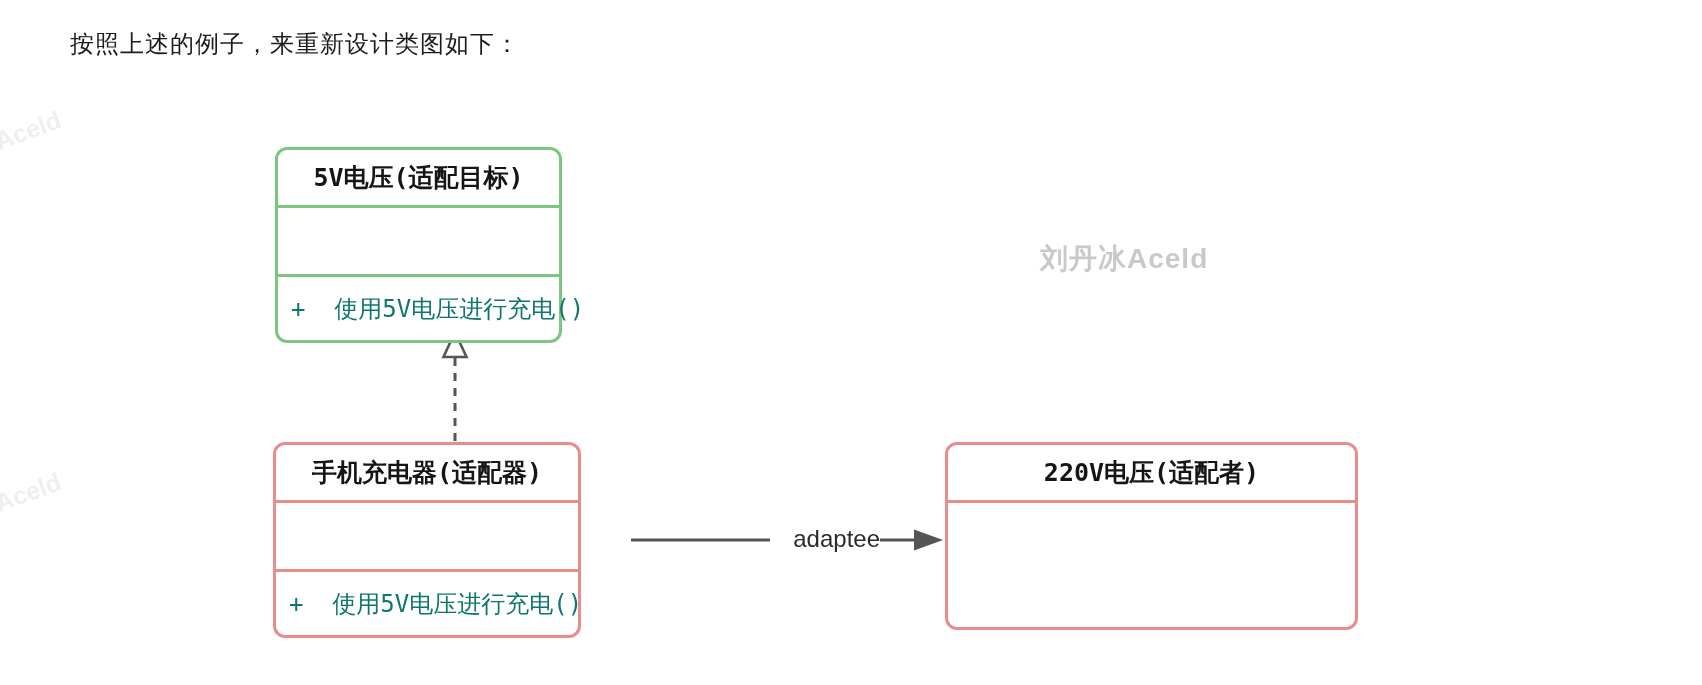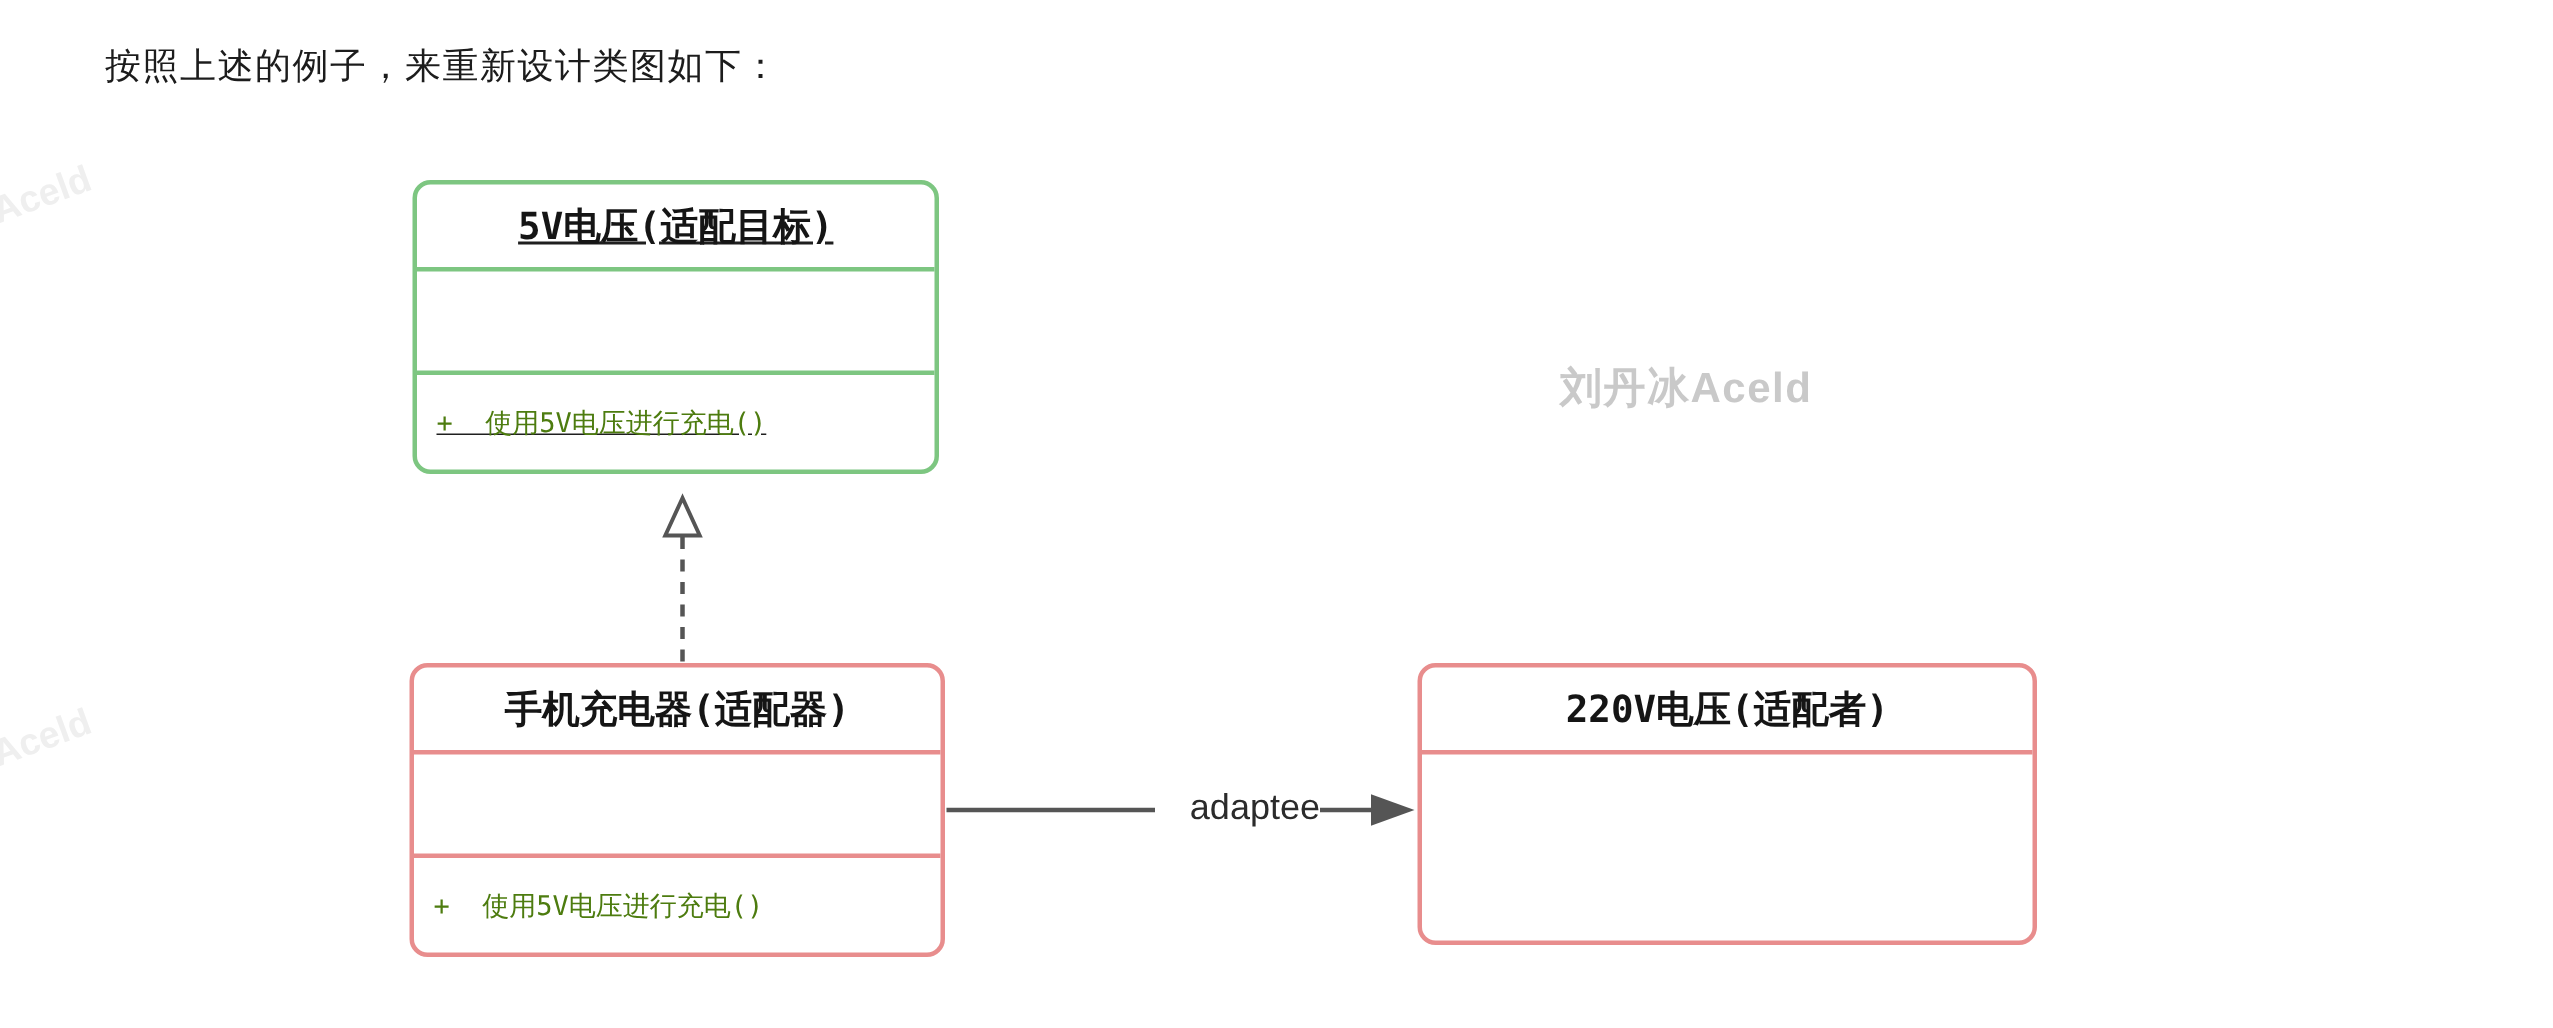--- a/index.html
+++ b/index.html
@@ -40,22 +40,22 @@
   }
   .class-attrs{
     flex:0 0 66px;
     border-top:3px solid;
   }
   .class-methods{
     flex:1 1 auto;
     border-top:3px solid;
     display:flex;align-items:center;
     padding-left:13px;
-    font-size:18px;
-    color:#4d7c0f;
+    font-size:24px;
+    color:#0f766e;
     white-space:pre;
   }
   .green .class-attrs,.green .class-methods{border-top-color:var(--target-border,#7dc681);}
   .pink .class-attrs,.pink .class-methods{border-top-color:var(--adapter-border,#e88d8d);}
 
   
   svg.overlay{
     position:absolute;left:0;top:0;
     pointer-events:none;
   }
@@ -109,27 +109,27 @@
     <line class="connector-line dashed" x1="455" y1="441" x2="455" y2="358"></line>
     <polygon class="arrowhead-hollow" points="455,332 443.5,357 466.5,357"></polygon>
 
     <line class="connector-line" x1="631" y1="540" x2="770" y2="540"></line>
     <line class="connector-line" x1="878" y1="540" x2="916" y2="540"></line>
     <polygon class="arrowhead-filled" points="943,540 914,529.5 914,550.5"></polygon>
   </svg>
 
   <span class="connector-label">adaptee</span>
 
-  <div class="class-box green" style="left:275px;top:120px;width:351px;height:196px;text-decoration:underline;">
+  <div class="class-box green" style="left:275px;top:147px;width:287px;height:196px;">
     <div class="class-title">5V电压(适配目标)</div>
     <div class="class-attrs"></div>
     <div class="class-methods">+  使用5V电压进行充电()</div>
   </div>
 
-  <div class="class-box pink" style="left:273px;top:442px;width:357px;height:196px;">
+  <div class="class-box pink" style="left:273px;top:442px;width:308px;height:196px;">
     <div class="class-title">手机充电器(适配器)</div>
     <div class="class-attrs"></div>
     <div class="class-methods">+  使用5V电压进行充电()</div>
   </div>
 
   <div class="class-box pink" style="left:945px;top:442px;width:413px;height:188px;">
     <div class="class-title">220V电压(适配者)</div>
     <div class="class-attrs"></div>
   </div>
 

